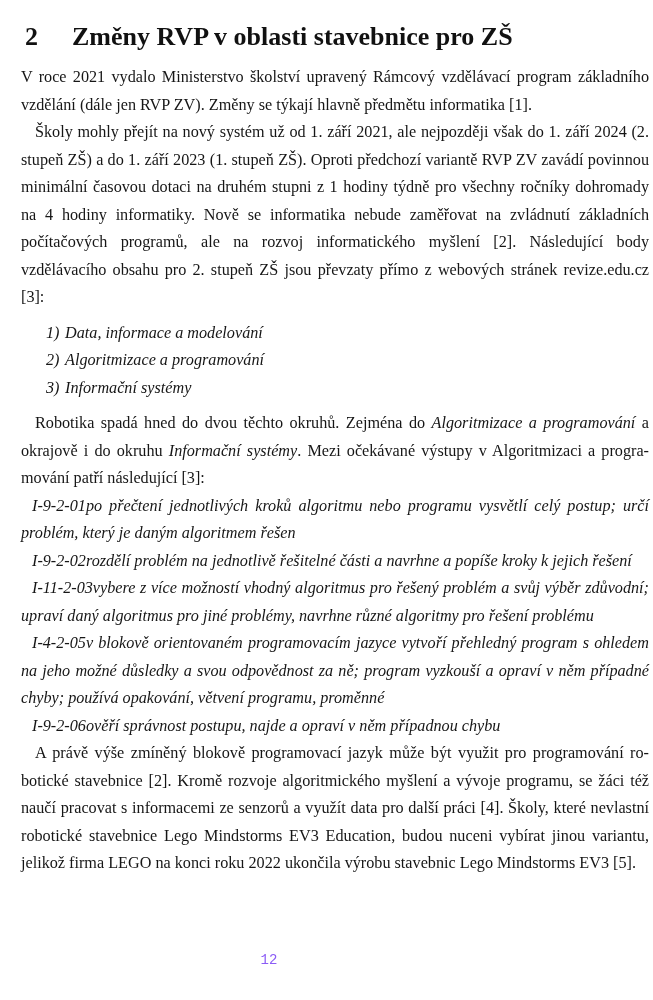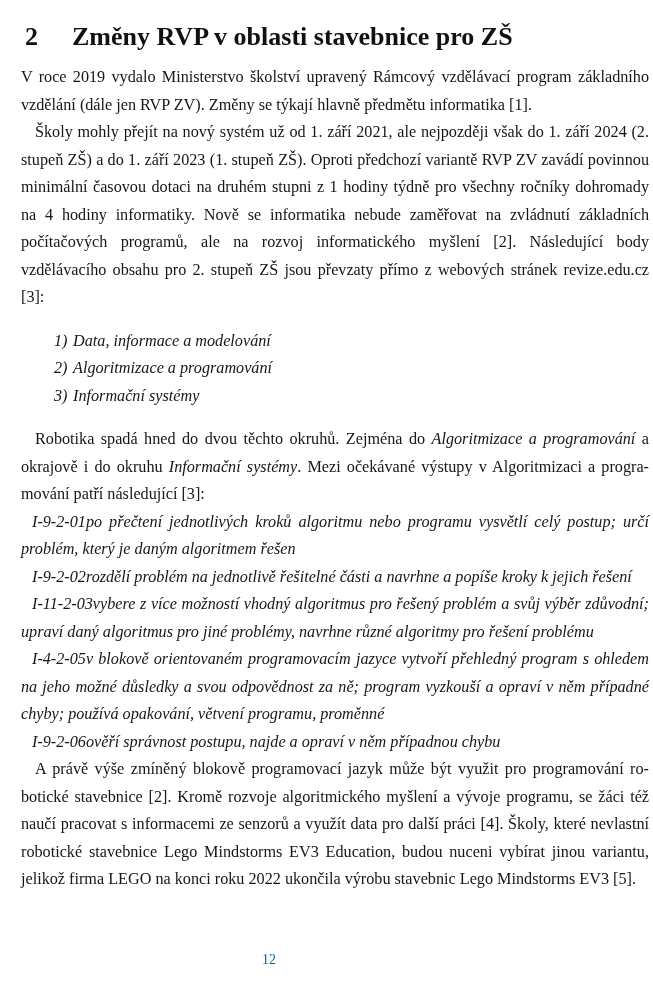--- a/index.html
+++ b/index.html
@@ -41,21 +41,21 @@
     font-size: 16.2px;
     line-height: 27.5px;
     text-align: justify;
     hyphens: manual;
   }
   p.indent {
     text-indent: 14px;
   }
   ul.topic-list {
     list-style: none;
-    margin: 16px;
+    margin: 8px;
     padding: 0 0 0 17px;
     font-size: 16.2px;
     line-height: 27.5px;
     font-style: italic;
   }
   ul.topic-list .marker {
     display: inline-block;
     width: 19px;
     font-style: italic;
   }
@@ -73,38 +73,38 @@
   }
   .it {
     font-style: italic;
   }
   .footer {
     position: absolute;
     top: 951px;
     left: 0;
     width: 538px;
     text-align: center;
-    font-family: Liberation Serif, serif;
+    font-family: Liberation Mono, monospace;
     font-size: 14px;
     line-height: 18px;
-    color: #0369a1;
+    color: #8b5cf6;
   }
 </style>
 </head>
 <body>
 
 <div class="page">
   <div class="content">
 
     <h1 class="heading">
       <span class="hnum">2</span>
       <span class="htitle">Změny RVP v oblasti stavebnice pro ZŠ</span>
     </h1>
 
-    <p class="body">V roce 2019 vydalo Ministerstvo školství upravený Rámcový vzdělávací program základního vzdělání (dále jen RVP ZV). Změny se týkají hlavně předmětu informatika [1].</p>
+    <p class="body">V roce 2021 vydalo Ministerstvo školství upravený Rámcový vzdělávací program základního vzdělání (dále jen RVP ZV). Změny se týkají hlavně předmětu informatika [1].</p>
 
     <p class="body indent">Školy mohly přejít na nový systém už od 1. září 2021, ale nejpozději však do 1. září 2024 (2. stupeň ZŠ) a do 1. září 2023 (1. stupeň ZŠ). Oproti předchozí variantě RVP ZV zavádí povinnou minimální časovou dotaci na druhém stupni z 1 hodiny týdně pro všechny ročníky dohromady na 4 hodiny informatiky. Nově se informatika nebude zaměřovat na zvládnutí zá­kladních počítačových programů, ale na rozvoj informatického myšlení [2]. Následující body vzdělávacího obsahu pro 2. stupeň ZŠ jsou převzaty přímo z webových stránek revize.edu.cz [3]:</p>
 
     <ul class="topic-list">
       <li><span class="marker">1)</span><span>Data, informace a modelování</span></li>
       <li><span class="marker">2)</span><span>Algoritmizace a programování</span></li>
       <li><span class="marker">3)</span><span>Informační systémy</span></li>
     </ul>
 
     <p class="body indent"><span>Robotika spadá hned do dvou těchto okruhů. Zejména do </span><span class="it">Algoritmizace a programování</span><span> a okrajově i do okruhu </span><span class="it">Informační systémy</span><span>. Mezi očekávané výstupy v Algoritmizaci a progra­mování patří následující [3]:</span></p>

